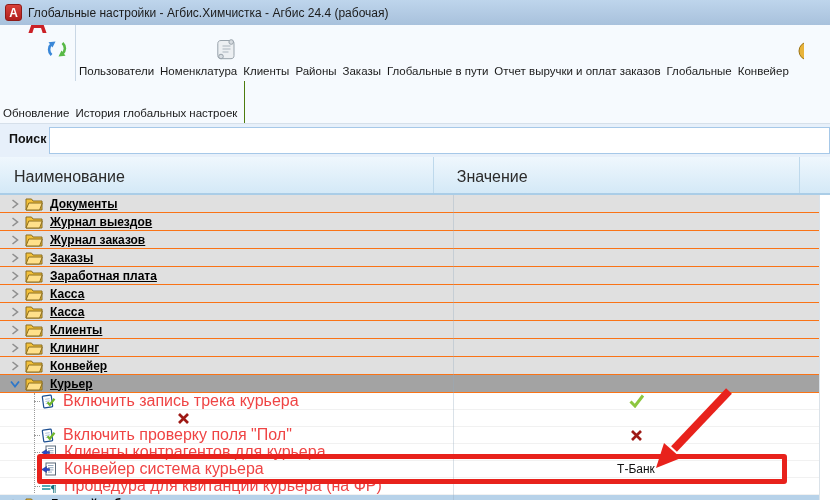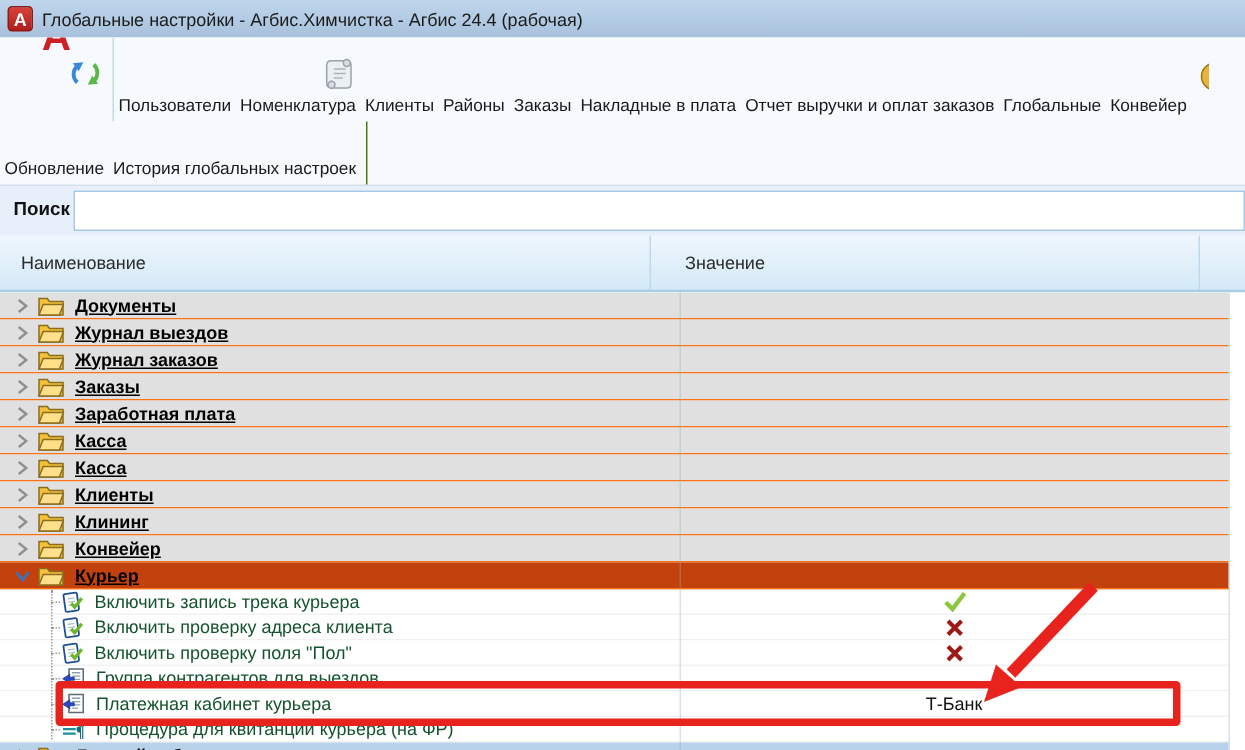--- a/index.html
+++ b/index.html
@@ -31,41 +31,41 @@
   .tb-partial { width:12px; overflow:hidden; display:flex; align-items:center; }
 
   
   .search-row { height:33px; background:#e7f0fa; position:relative; }
   .search-lbl { position:absolute; left:9px; top:8px; font-size:12.5px; font-weight:bold; color:#111; }
   .search-input { position:absolute; left:49px; top:3px; width:781px; height:27px;
     border:1px solid #a6c8e8; background:#fff; font-size:12px; padding:0 6px; outline:none; }
 
   
   .grid-header { height:38px; display:flex; background:linear-gradient(#eff7fd,#d4e9f7);
-    border-bottom:2px solid #aacde7; font-size:12px; color:#2b2b2b;gap:16px; }
+    border-bottom:2px solid #aacde7; font-size:16px; color:#2b2b2b;gap:16px; }
   .gh-cell { padding:11px 0 0 14px; height:100%; }
   .gh-c1 { width:453px; border-right:1px solid #bed9ec; }
   .gh-c2 { width:366px; border-right:1px solid #bed9ec; padding-left:7px; }
   .gh-c3 { flex:1; }
   .grid-body { position:relative; height:305px; overflow:hidden; background:#fff; }
   .vline { position:absolute; top:0; bottom:0; width:1px; background:rgba(150,172,192,.35); z-index:5; }
   .treeline { position:absolute; left:34px; top:198px; height:100px; border-left:1px dotted #9a9a9a; z-index:4; }
 
   .trow { display:flex; align-items:center; width:819px; }
   .trow .cell1 { width:453px; display:flex; align-items:center; height:100%; overflow:hidden; }
   .trow .cell2 { width:366px; display:flex; align-items:center; justify-content:center;
     height:100%; font-size:12px; color:#111; }
   .trow.folder { height:18px; background:#e0e0e0; border-bottom:1px solid #f97316; }
   .trow.folder .cell1 { padding-left:8px; }
   .trow.folder .lbl { font-size:12px; font-weight:bold; text-decoration:underline; color:#000; }
-  .trow.folder.sel { background:#c2410c; }
+  .trow.folder.sel { background:#a3a3a3; }
   .trow.partial { background:#b7d2e9; }
   .trow.setting { height:17px; background:#fff; border-bottom:1px solid #f1f1f1; }
   .trow.setting .cell1 { padding-left:34px; }
-  .trow.setting .lbl { font-size:12px; color:#14532d; }
+  .trow.setting .lbl { font-size:16px; color:#ef4444; }
   .chev { width:13px; display:flex; align-items:center; justify-content:center; margin-right:4px; }
   .fold-ic { margin-right:7px; display:flex; align-items:center; }
   .set-ic { margin-right:7px; display:flex; align-items:center; }
   .stub { width:6px; border-top:1px dotted #9a9a9a; margin-right:1px; }
 
   
   .ann-rect { position:absolute; left:37px; top:454px; width:750px; height:30px;
     border:5px solid #e8221c; border-radius:3px; z-index:50; pointer-events:none; }
   .ann-arrow { position:absolute; left:0; top:0; width:830px; height:500px; z-index:51; pointer-events:none; }
 </style>
@@ -159,21 +159,21 @@
               <svg width="34" height="28" viewBox="0 0 34 28">
                 <rect x="1" y="5" width="18" height="13" fill="#3a3a3a" stroke="#111"></rect>
                 <path d="M19 9h8.5l5 5.5V18H19z" fill="#e07b1f" stroke="#7c4410"></path>
                 <circle cx="8" cy="20.5" r="3.2" fill="#222"></circle>
                 <circle cx="25.5" cy="20.5" r="3.2" fill="#222"></circle>
                 <circle cx="8" cy="20.5" r="1.2" fill="#bbb"></circle>
                 <circle cx="25.5" cy="20.5" r="1.2" fill="#bbb"></circle>
               </svg>
             </span>
           </div>
-          <div class="tb-lbl">Накладные в плата</div>
+          <div class="tb-lbl">Глобальные в пути</div>
         </div>
         <div class="tb-btn">
           <div class="ic">
             <span style="display: flex;">
               <svg width="22" height="30" viewBox="0 0 22 30">
                 <path d="M4.5 2.5h13.5v22.5l-3.5 2.5H4.5z" fill="#f1f4f7" stroke="#aab6c0"></path>
                 <path d="M14.5 27.5l.5-3h3.5z" fill="#d6dde3" stroke="#aab6c0"></path>
               </svg>
             </span>
           </div>
@@ -489,96 +489,81 @@
         </div>
         <div class="cell2">
           <span style="display: flex;">
             <svg width="17" height="14" viewBox="0 0 17 14">
               <path d="M2.5 7.5l4.5 4.5L15 1.5" stroke="#8dc63f" stroke-width="3" fill="none"></path>
             </svg>
           </span>
         </div>
       </div>
       <div class="trow setting">
+        <div class="cell2">
+          <span style="display: flex;">
+            <svg width="13" height="13" viewBox="0 0 13 13">
+              <path d="M2 2l9 9M11 2l-9 9" stroke="#9e1915" stroke-width="2.7"></path>
+            </svg>
+          </span>
+        </div>
+      </div>
+      <div class="trow setting">
         <div class="cell1">
           <span class="stub"></span>
           <span class="set-ic">
             <span style="display: flex;">
               <svg width="15" height="15" viewBox="0 0 15 15">
                 <g transform="rotate(-8 6.5 7.5)">
                   <rect x="2" y="1.5" width="9" height="12" rx="1" fill="#fff" stroke="#1d4f91" stroke-width="1.2"></rect>
                   <path d="M4.5 5h4.5M4.5 7.2h4.5M4.5 9.4h3.5" stroke="#9db7d6" stroke-width=".8"></path>
                 </g>
                 <path d="M6.5 8.2l2.3 2.6 4.7-6" stroke="#6fb52c" stroke-width="2.2" fill="none"></path>
               </svg>
             </span>
           </span>
-          <span class="lbl">Включить проверку адреса клиента</span>
+          <span class="lbl">Включить проверку поля "Пол"</span>
         </div>
         <div class="cell2">
           <span style="display: flex;">
             <svg width="13" height="13" viewBox="0 0 13 13">
               <path d="M2 2l9 9M11 2l-9 9" stroke="#9e1915" stroke-width="2.7"></path>
             </svg>
           </span>
         </div>
       </div>
       <div class="trow setting">
         <div class="cell1">
           <span class="stub"></span>
           <span class="set-ic">
             <span style="display: flex;">
-              <svg width="15" height="15" viewBox="0 0 15 15">
-                <g transform="rotate(-8 6.5 7.5)">
-                  <rect x="2" y="1.5" width="9" height="12" rx="1" fill="#fff" stroke="#1d4f91" stroke-width="1.2"></rect>
-                  <path d="M4.5 5h4.5M4.5 7.2h4.5M4.5 9.4h3.5" stroke="#9db7d6" stroke-width=".8"></path>
-                </g>
-                <path d="M6.5 8.2l2.3 2.6 4.7-6" stroke="#6fb52c" stroke-width="2.2" fill="none"></path>
-              </svg>
-            </span>
-          </span>
-          <span class="lbl">Включить проверку поля "Пол"</span>
-        </div>
-        <div class="cell2">
-          <span style="display: flex;">
-            <svg width="13" height="13" viewBox="0 0 13 13">
-              <path d="M2 2l9 9M11 2l-9 9" stroke="#9e1915" stroke-width="2.7"></path>
-            </svg>
-          </span>
-        </div>
-      </div>
-      <div class="trow setting">
-        <div class="cell1">
-          <span class="stub"></span>
-          <span class="set-ic">
-            <span style="display: flex;">
               <svg width="16" height="14" viewBox="0 0 16 14">
                 <rect x="5" y="1" width="9.5" height="12" fill="#fff" stroke="#5a6b7a"></rect>
                 <path d="M7 3.5h5.5M7 5.7h5.5M7 7.9h5.5M7 10.1h4" stroke="#8aa0b5" stroke-width=".9"></path>
                 <path d="M5.5 4.5v2h3v2h-3v2L.8 7.5z" fill="#2a47c9" stroke="#16307e" stroke-width=".5"></path>
               </svg>
             </span>
           </span>
-          <span class="lbl">Группа контрагентов для выездов</span>
+          <span class="lbl">Клиенты контрагентов для курьера</span>
         </div>
         <div class="cell2"></div>
       </div>
       <div class="trow setting">
         <div class="cell1">
           <span class="stub"></span>
           <span class="set-ic">
             <span style="display: flex;">
               <svg width="16" height="14" viewBox="0 0 16 14">
                 <rect x="5" y="1" width="9.5" height="12" fill="#fff" stroke="#5a6b7a"></rect>
                 <path d="M7 3.5h5.5M7 5.7h5.5M7 7.9h5.5M7 10.1h4" stroke="#8aa0b5" stroke-width=".9"></path>
                 <path d="M5.5 4.5v2h3v2h-3v2L.8 7.5z" fill="#2a47c9" stroke="#16307e" stroke-width=".5"></path>
               </svg>
             </span>
           </span>
-          <span class="lbl">Платежная кабинет курьера</span>
+          <span class="lbl">Конвейер система курьера</span>
         </div>
         <div class="cell2">
           <span>Т-Банк</span>
         </div>
       </div>
       <div class="trow setting">
         <div class="cell1">
           <span class="stub"></span>
           <span class="set-ic">
             <span style="display: flex;">

